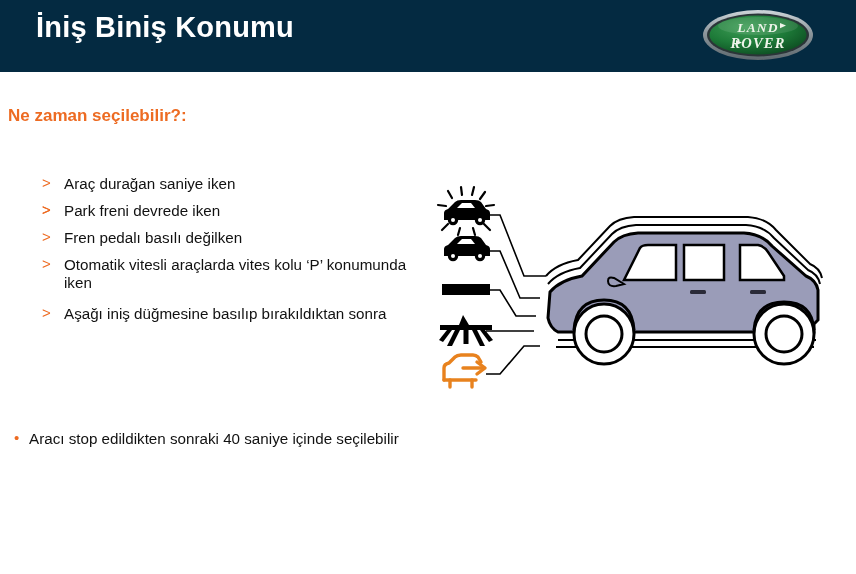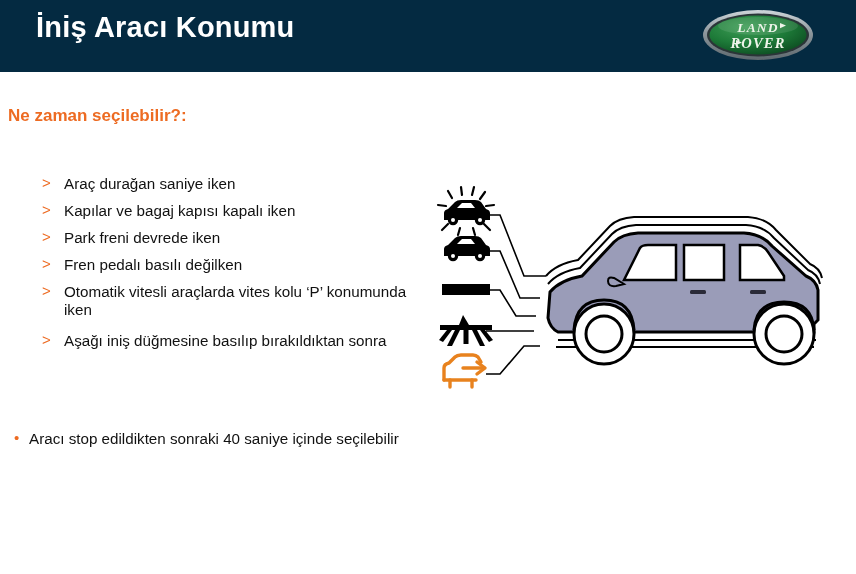--- a/index.html
+++ b/index.html
@@ -114,21 +114,21 @@
     top: 168px;
     width: 420px;
     height: 240px;
   }
 </style>
 </head>
 <body>
 
 <div class="header-band"></div>
 
-<div class="header-title">İniş Aracı Konumu</div>
+<div class="header-title">İniş Biniş Konumu</div>
 
 <div class="brand-logo">
   <svg viewBox="0 0 112 52" width="112" height="52" aria-hidden="true">
     <defs>
       <linearGradient id="ringGrad" x1="0" y1="0" x2="0" y2="1">
         <stop offset="0%" stop-color="#cfd6da"></stop>
         <stop offset="45%" stop-color="#8d979d"></stop>
         <stop offset="100%" stop-color="#5e686e"></stop>
       </linearGradient>
       <radialGradient id="ovalGrad" cx="38%" cy="30%" r="78%">
@@ -152,21 +152,20 @@
 
 <div class="section-heading">Ne zaman seçilebilir?:</div>
 
 <ul class="arrow-list">
   <li class="arrow-item">
     <span class="arrow-marker">&gt;</span>
     <span>Araç durağan saniye iken</span>
   </li>
   <li class="arrow-item">
     <span class="arrow-marker">&gt;</span>
-    <span>Kapılar ve bagaj kapısı kapalı iken</span>
   </li>
   <li class="arrow-item">
     <span class="arrow-marker">&gt;</span>
     <span>Park freni devrede iken</span>
   </li>
   <li class="arrow-item">
     <span class="arrow-marker">&gt;</span>
     <span>Fren pedalı basılı değilken</span>
   </li>
   <li class="arrow-item wrap-gap">

